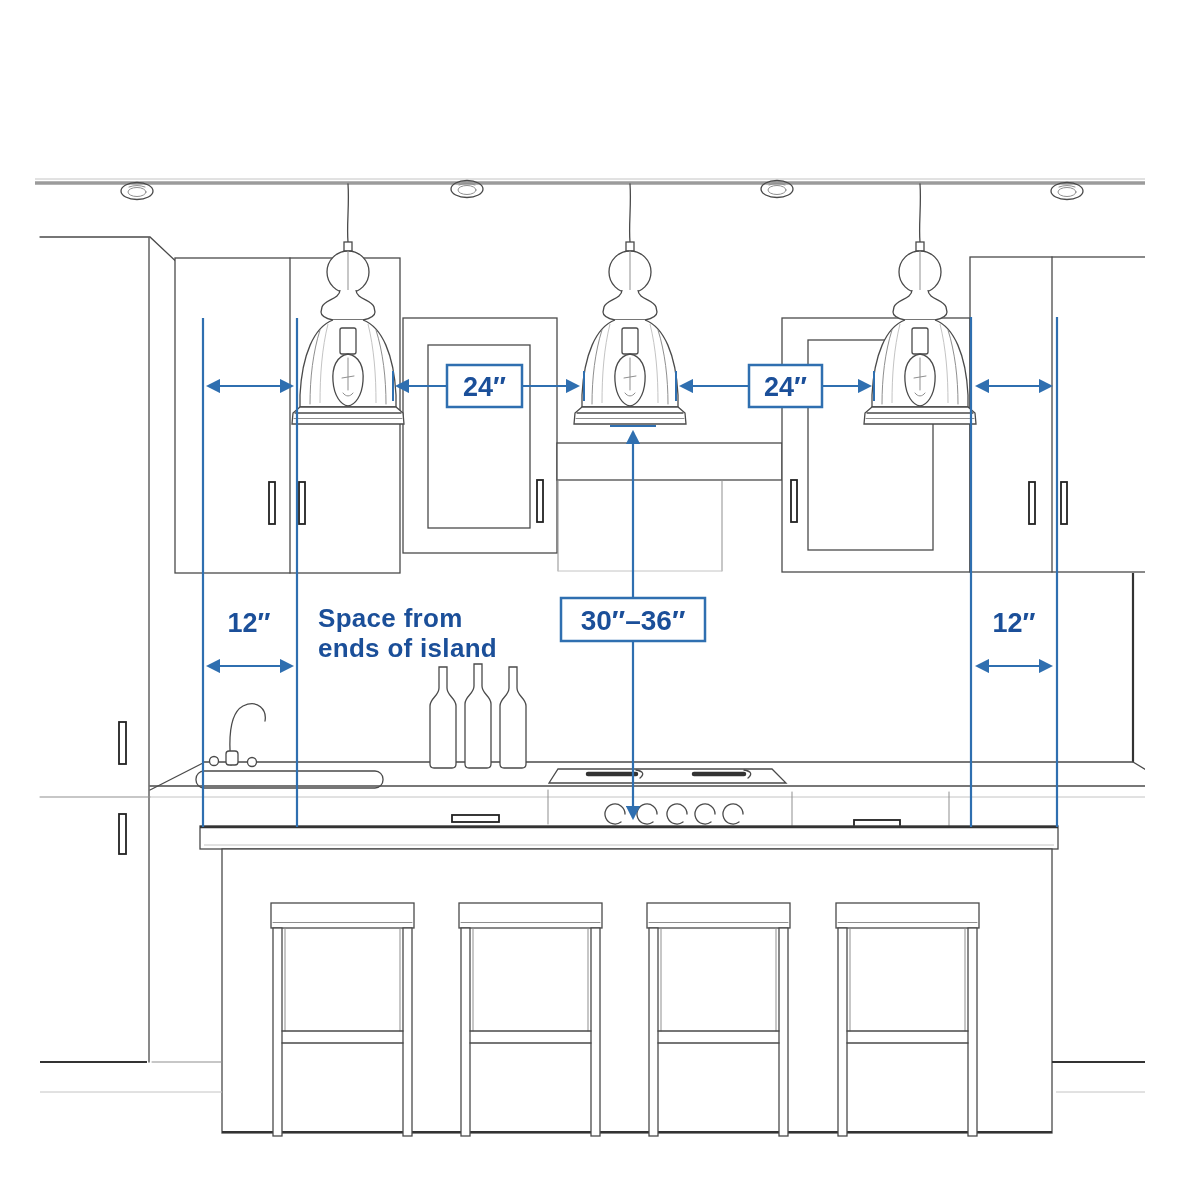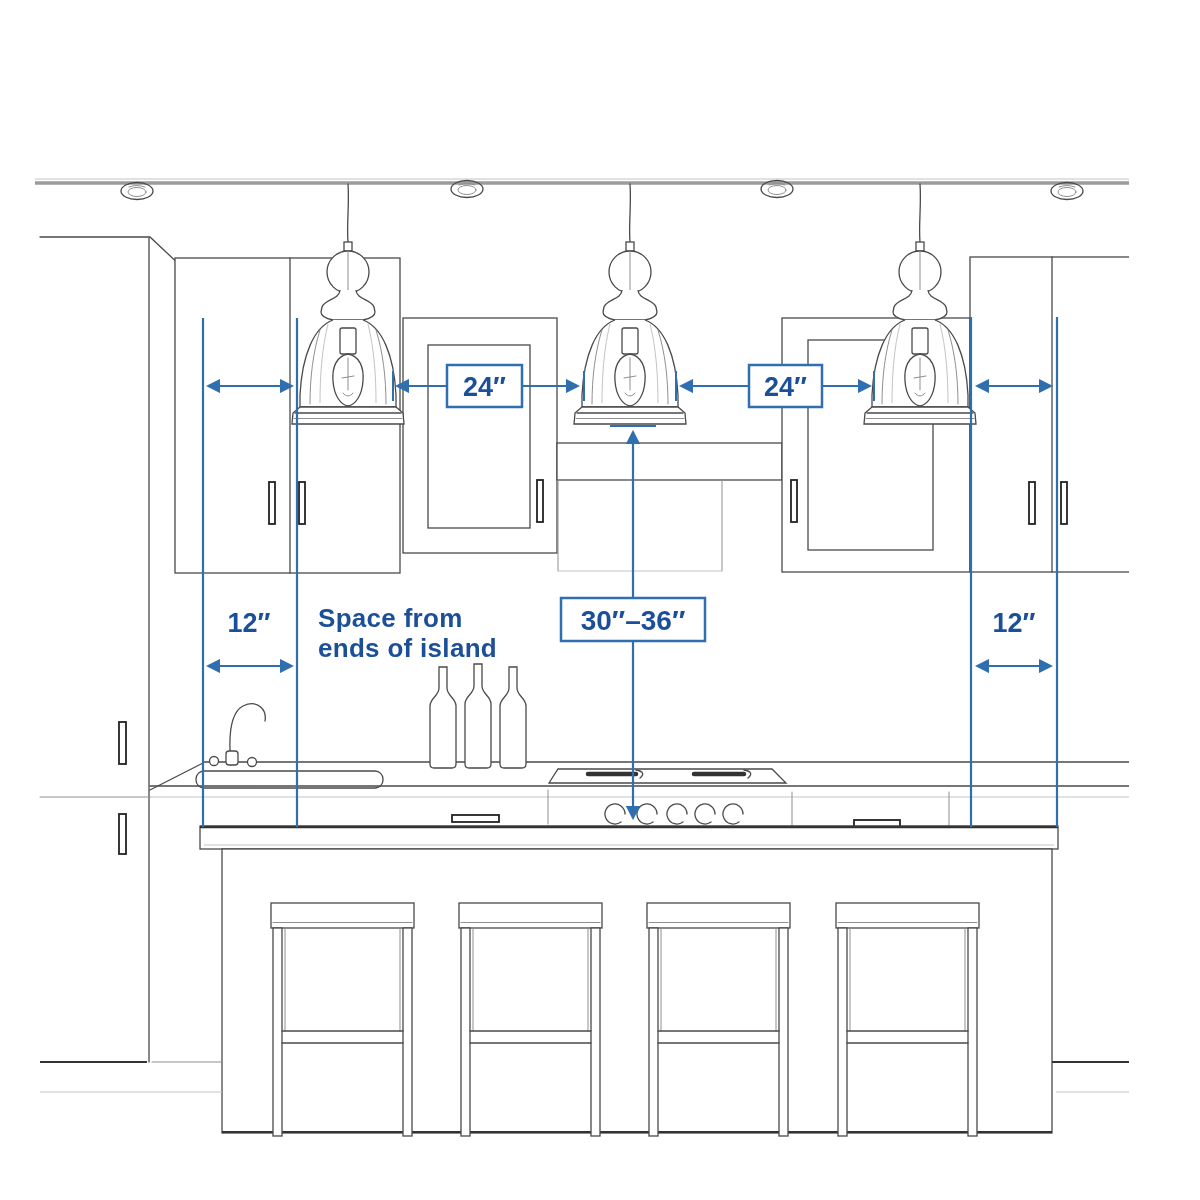--- a/index.html
+++ b/index.html
@@ -1,20 +1,20 @@
 <!DOCTYPE html>
 <html style="--dim-blue: #2f6fb0; --label-blue: #1b4f99; --sketch-dark: #4a4a4a; --sketch-light: #8f8f8f; --bg: #ffffff;"><head>
 <meta charset="utf-8">
 <style>
   :root{
     --dim-blue:#2f6fb0; --label-blue:#1b4f99;
     --sketch-dark:#4a4a4a; --sketch-light:#8f8f8f; --bg:#ffffff;
   }
   html,body{margin:0;padding:0;background:#fff;}
-  .stage{width:1129px;height:1200px;background:var(--bg);position:relative;overflow:hidden;}
+  .stage{width:1129px;height:1200px;background:var(--bg);position:relative;overflow:hidden;padding-left:16px;}
   svg{position:absolute;left:0;top:0;}
   .s1 {stroke:var(--sketch-dark);stroke-width:1.3;fill:none;stroke-linecap:round;}
   .s1f{stroke:var(--sketch-dark);stroke-width:1.3;fill:#fff;}
   .s2 {stroke:var(--sketch-light);stroke-width:1;fill:none;stroke-linecap:round;}
   .s3 {stroke:#c4c4c4;stroke-width:1;fill:none;}
   .sh {stroke:#222;stroke-width:1.8;fill:#fff;}
   .heavy{stroke:#333;stroke-width:2.2;fill:none;}
   .dim{stroke:var(--dim-blue);stroke-width:2.2;fill:none;}
   .dimthin{stroke:var(--dim-blue);stroke-width:2;fill:none;}
   .dimbox{fill:#fff;stroke:var(--dim-blue);stroke-width:2.5;}

